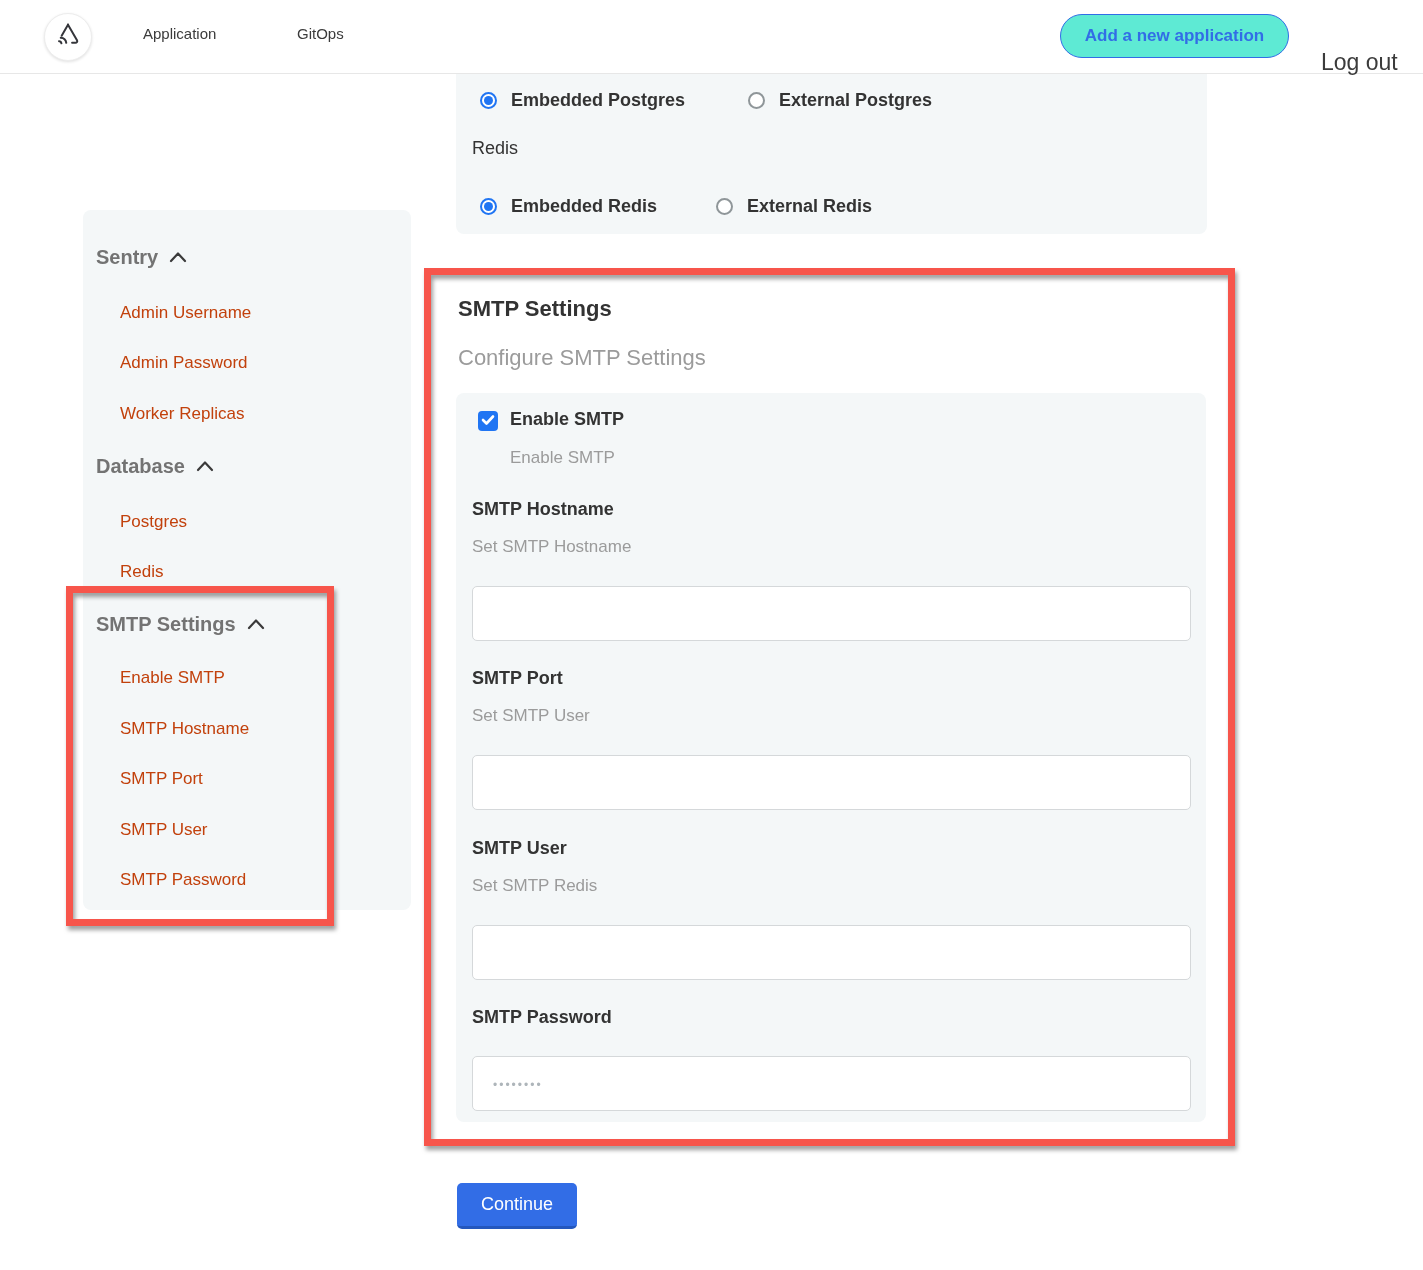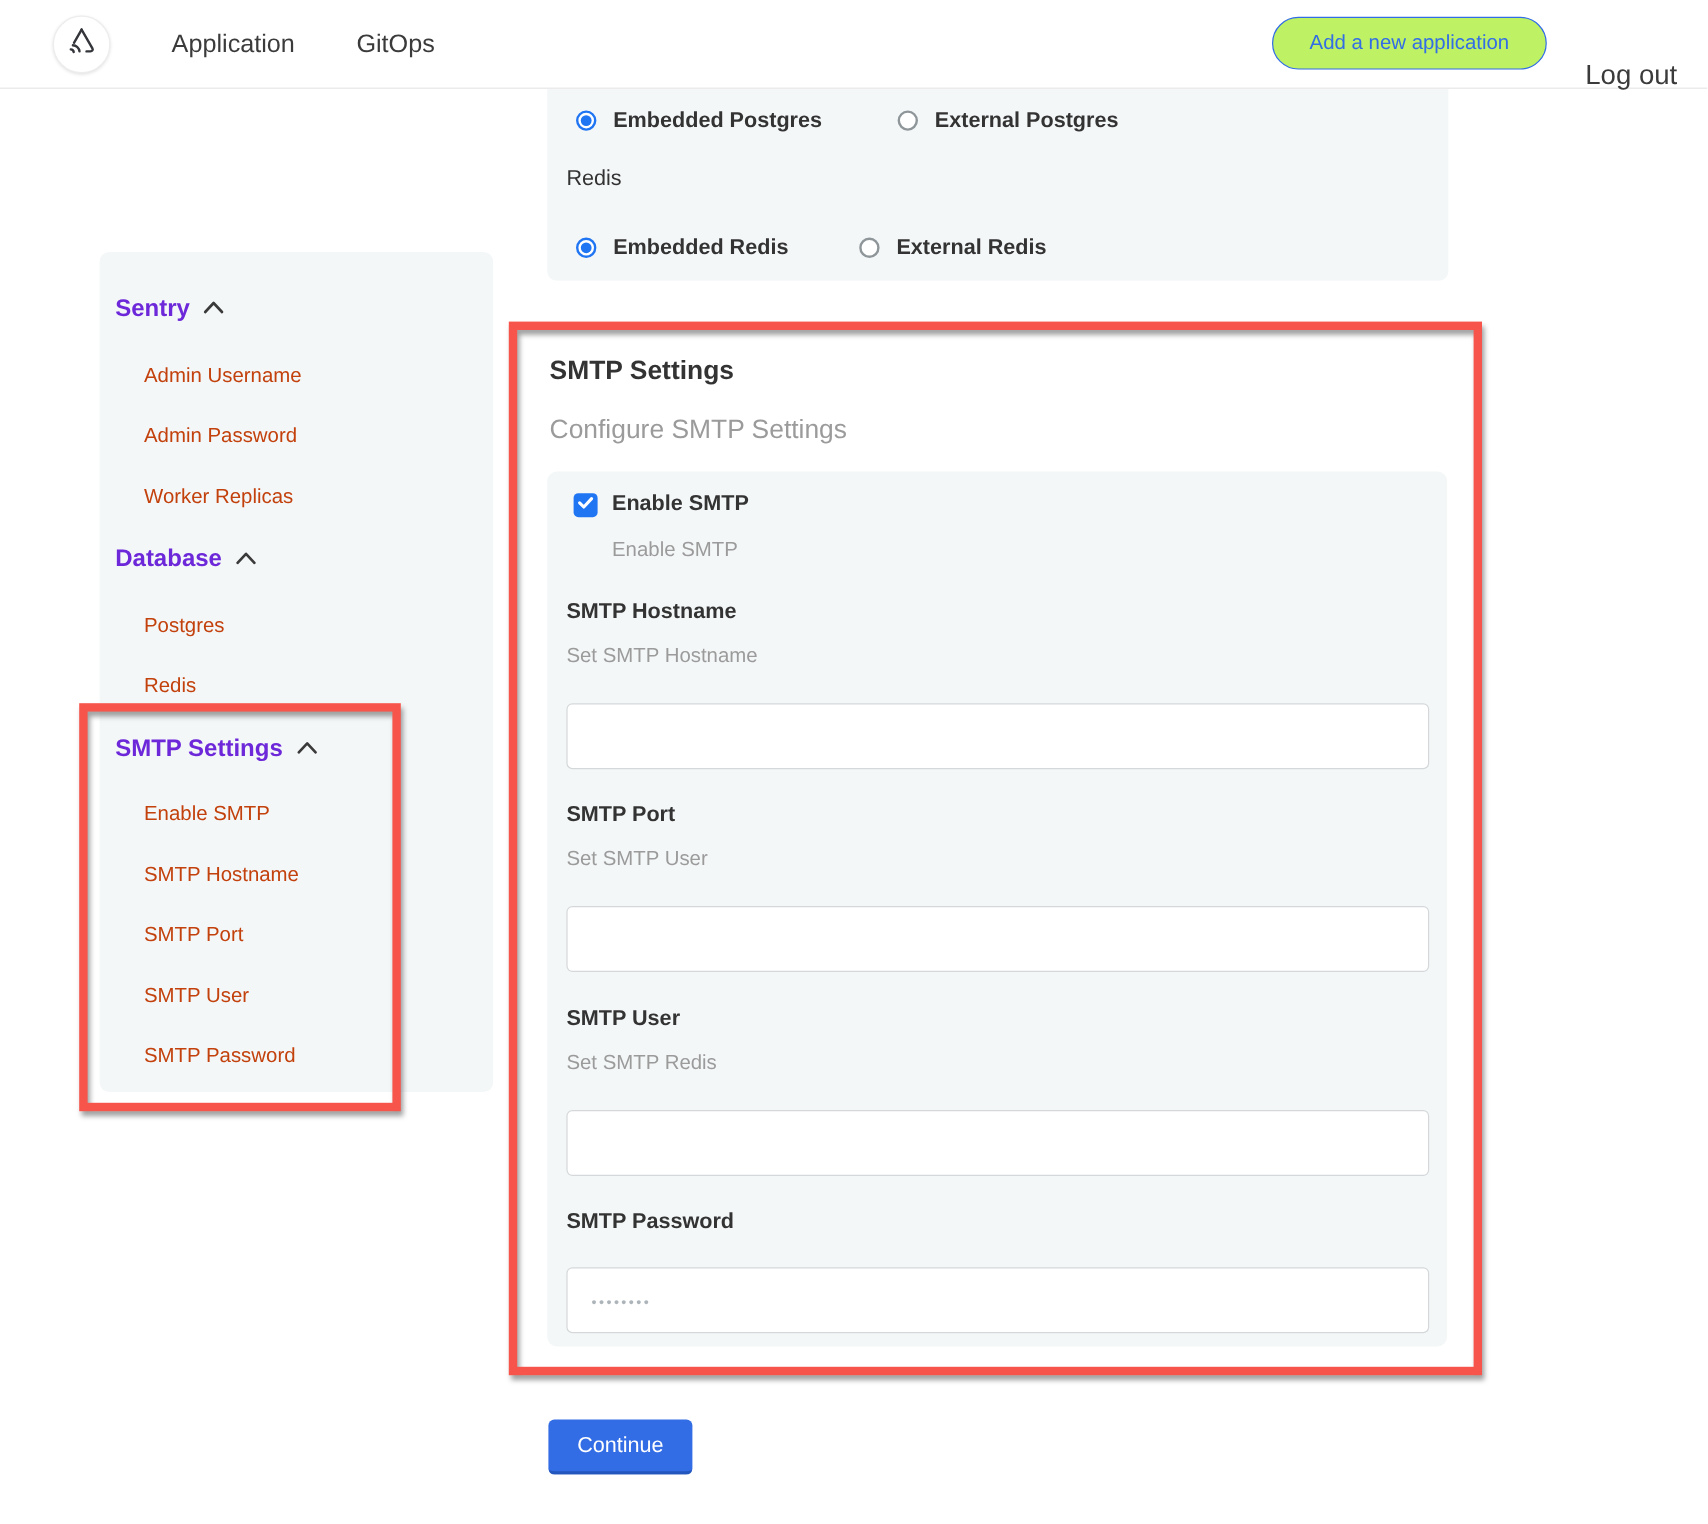--- a/index.html
+++ b/index.html
@@ -6,42 +6,42 @@
   .canvas{
     position:relative;width:1423px;height:1270px;background:#ffffff;
     font-family:"Liberation Sans","DejaVu Sans",sans-serif;overflow:hidden;
     -webkit-font-smoothing:antialiased;
   }
 
   
   .header{position:absolute;left:0;top:0;width:1423px;height:73px;background:#ffffff;border-bottom:1px solid #e7e7e7;z-index:5;}
   .logo-circle{position:absolute;left:44px;top:13px;width:46px;height:46px;border-radius:50%;background:#ffffff;
     border:1px solid #ededed;box-shadow:0 1px 3px rgba(0,0,0,0.12);display:flex;align-items:center;justify-content:center;}
-  .nav-item{position:absolute;top:25px;font-size:21px;color:#3b3b3b;cursor:pointer;}
+  .nav-item{position:absolute;top:25px;font-size:15px;color:#3b3b3b;cursor:pointer;}
   .add-btn{position:absolute;left:1060px;top:14px;width:229px;height:44px;border-radius:22px;border:1px solid #326de6;
-    background:#bef264;color:#326de6;font-size:17px;font-weight:normal;display:flex;align-items:center;justify-content:center;cursor:pointer;}
+    background:#5eead4;color:#326de6;font-size:17px;font-weight:bold;display:flex;align-items:center;justify-content:center;cursor:pointer;}
   .logout{position:absolute;left:1321px;top:24px;font-size:23px;color:#3b3b3b;cursor:pointer;margin-top:25px;}
 
   
   .gray-panel{position:absolute;background:#f4f7f8;border-radius:8px;}
   .top-panel{left:456px;top:74px;width:751px;height:160px;border-radius:0 0 8px 8px;}
   .side-panel{left:83px;top:210px;width:328px;height:700px;}
   .inner-panel{left:456px;top:393px;width:750px;height:729px;}
 
   
   .radio-row{position:absolute;display:flex;align-items:center;gap:14px;cursor:pointer;}
   .rb{width:17px;height:17px;border-radius:50%;border:2px solid #8f9699;background:#fff;box-sizing:border-box;display:flex;align-items:center;justify-content:center;flex:0 0 auto;}
   .rb.checked{border-color:#2075f3;}
   .rb .dot{width:9px;height:9px;border-radius:50%;background:transparent;}
   .rb.checked .dot{background:#2075f3;}
   .radio-label{font-size:18px;font-weight:600;color:#333333;white-space:nowrap;}
   .group-heading{position:absolute;font-size:18px;font-weight:500;color:#333333;}
 
   
-  .side-group-header{position:absolute;left:96px;display:flex;align-items:center;gap:10px;font-size:20px;font-weight:bold;color:#6d28d9;cursor:pointer;}
+  .side-group-header{position:absolute;left:96px;display:flex;align-items:center;gap:10px;font-size:20px;font-weight:bold;color:#737373;cursor:pointer;}
   .side-item{position:absolute;left:120px;font-size:17px;color:#c2410c;cursor:pointer;white-space:nowrap;}
 
   
   .hl-frame{position:absolute;border:7px solid #f7554b;pointer-events:none;z-index:6;
     filter:drop-shadow(2px 4px 2px rgba(80,80,80,0.55));}
 
   
   .main-title{position:absolute;left:458px;top:296px;font-size:22px;font-weight:bold;color:#333333;}
   .main-subtitle{position:absolute;left:458px;top:345px;font-size:22px;color:#9b9b9b;}
   .checkbox{position:absolute;left:478px;top:411px;width:20px;height:20px;border-radius:4px;background:#2075f3;

